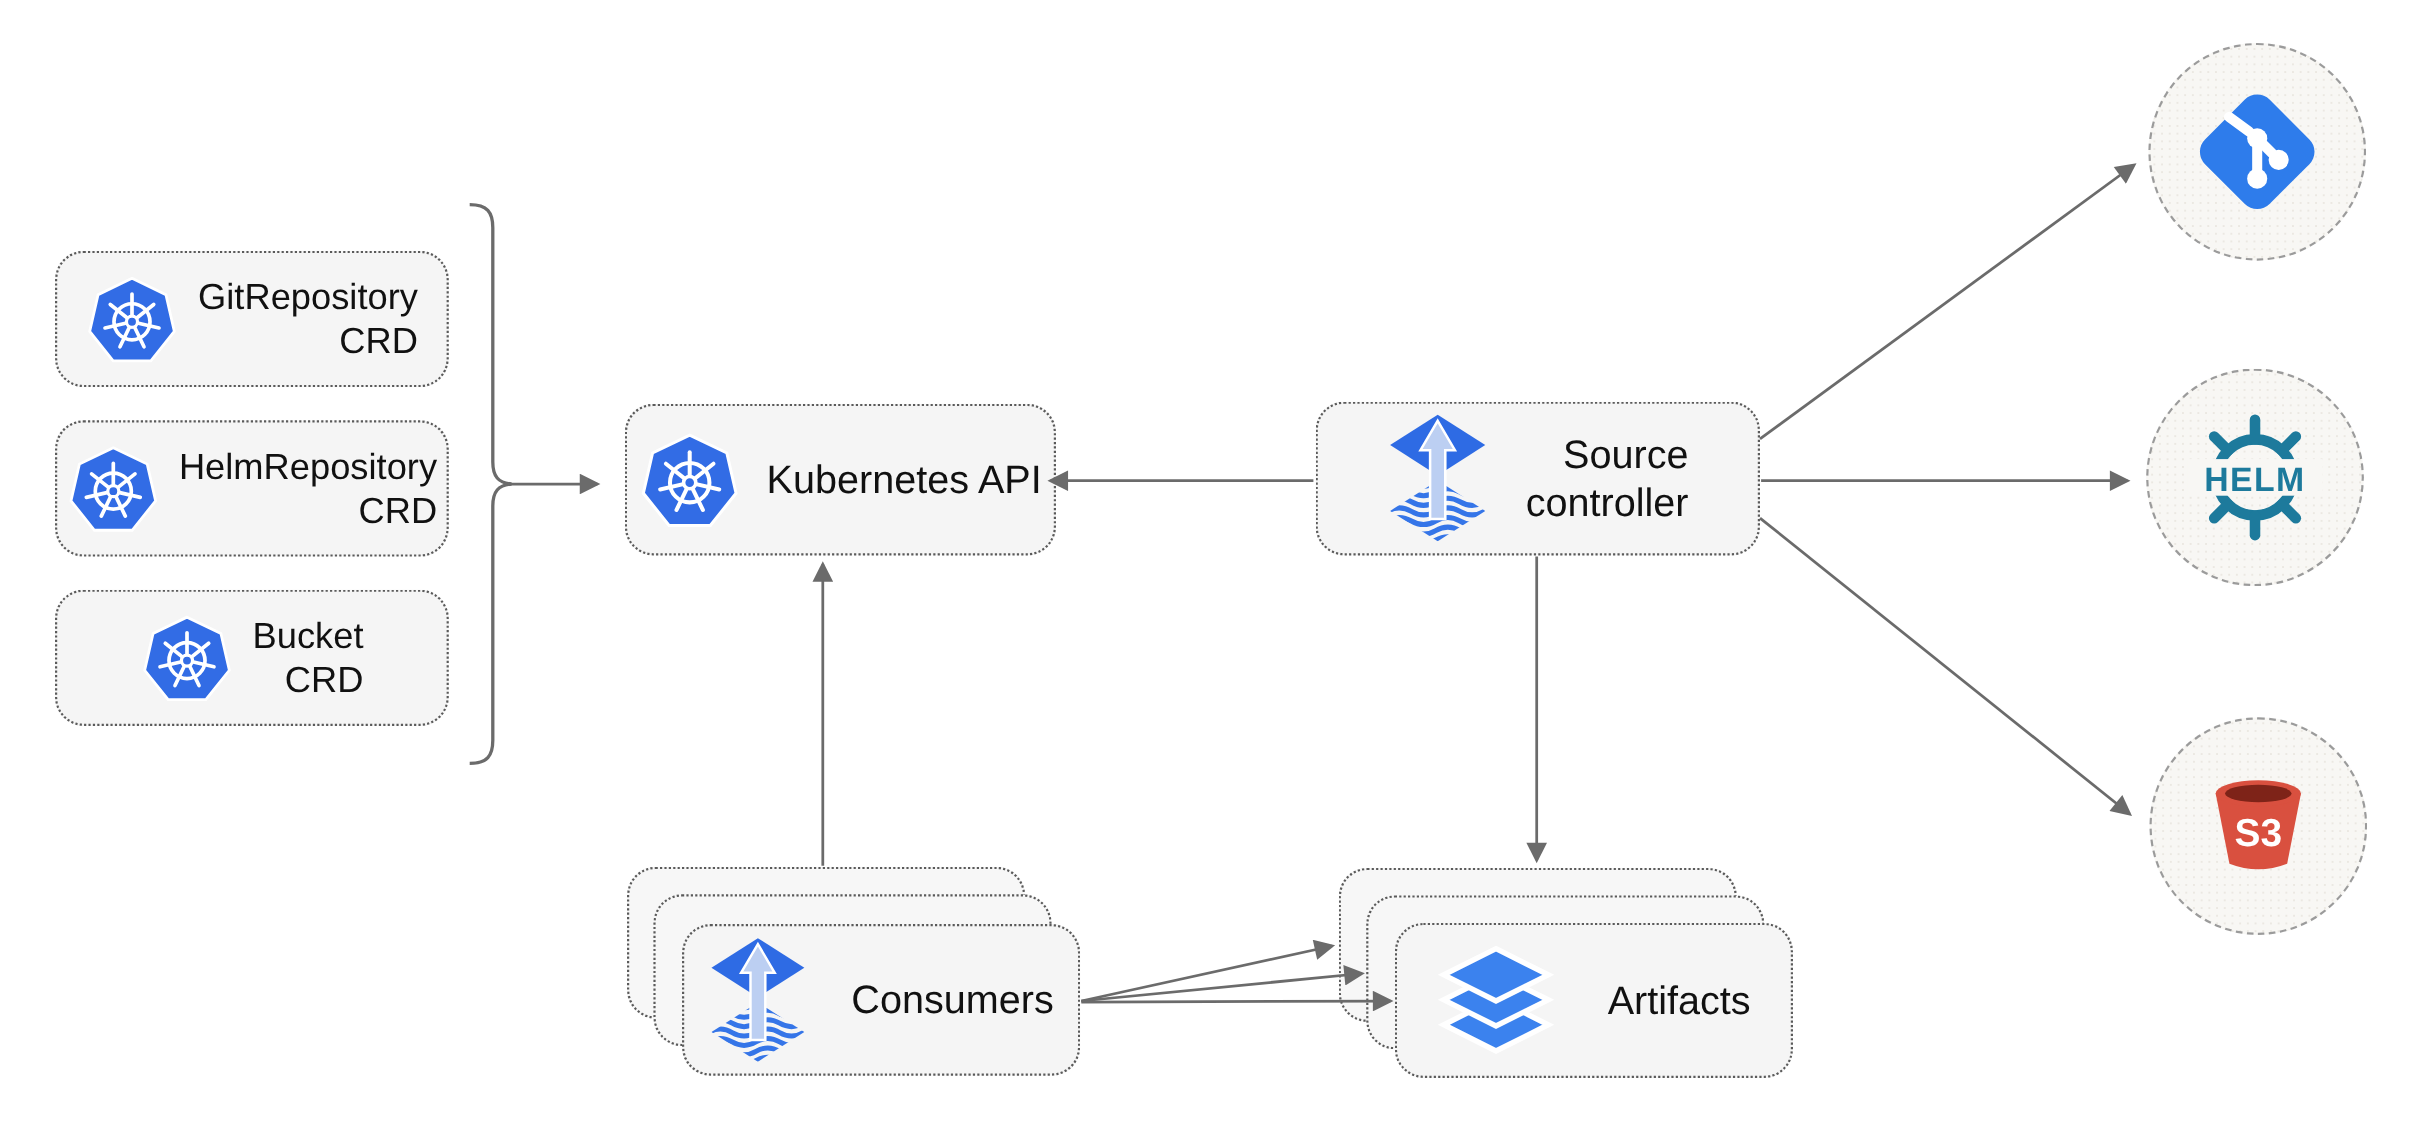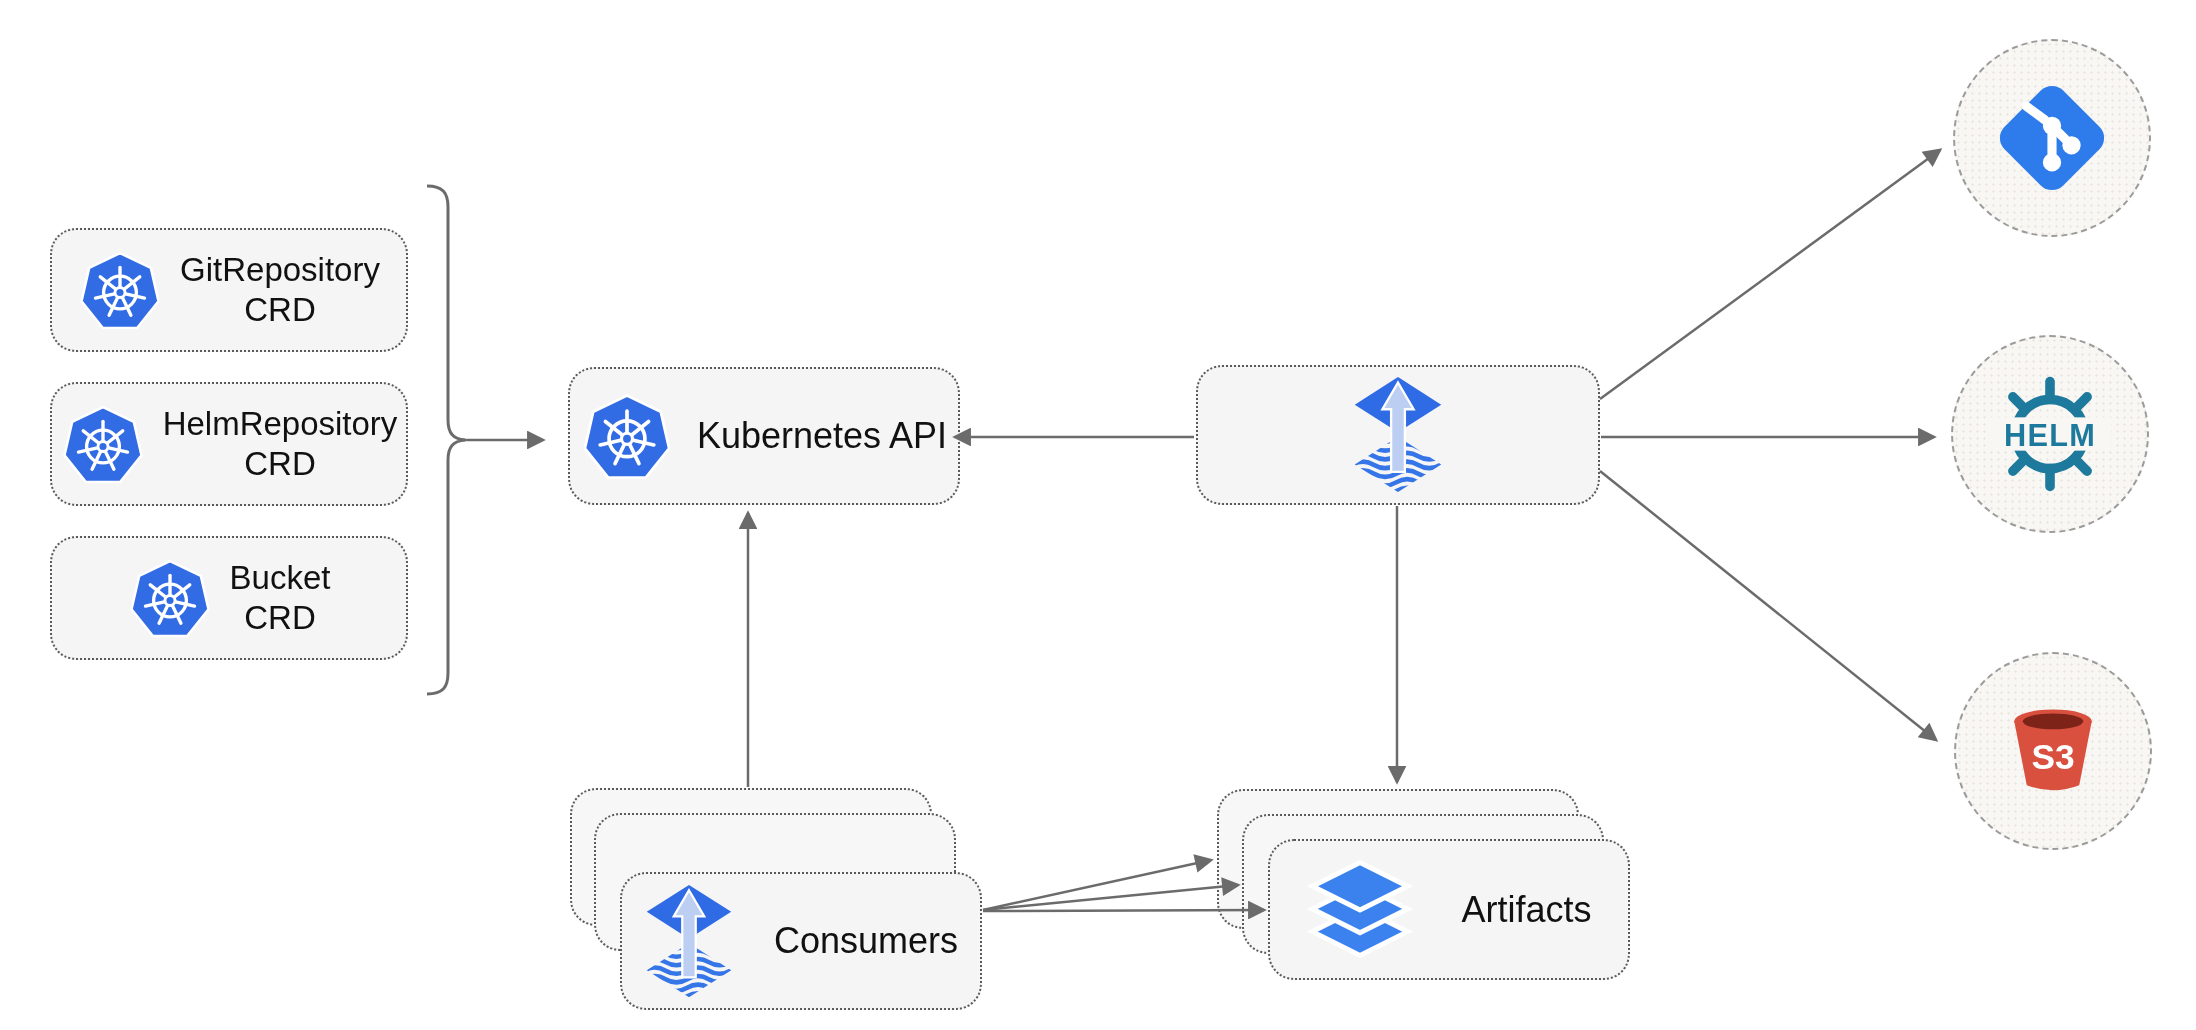--- a/index.html
+++ b/index.html
@@ -10,21 +10,21 @@
     --circle_bg:#f8f7f4; --circle_border:#9b9b9b; --text_color:#111111;
   }
   html,body{margin:0;padding:0;background:#ffffff;}
   .canvas{position:relative;width:2196px;height:1030px;background:#ffffff;overflow:hidden;
           font-family:"Liberation Sans",sans-serif;color:var(--text_color);}
   .box{position:absolute;background:var(--box_bg);border:2.4px dotted var(--box_border);
        border-radius:26px;box-sizing:border-box;display:flex;align-items:center;
        justify-content:center;gap:22px;}
   .ghost{position:absolute;background:#f7f7f7;border:2.4px dotted var(--box_border);
        border-radius:26px;box-sizing:border-box;}
-  .lbl{font-size:33px;line-height:1.22;text-align:center;color:var(--text_color);}
+  .lbl{font-size:33px;line-height:1.22;text-align:right;color:var(--text_color);}
   .lbl.big{font-size:36px;}
   .circle{position:absolute;width:198px;height:198px;border-radius:50%;
        border:2.6px dashed var(--circle_border);box-sizing:border-box;
        background-color:var(--circle_bg);
        background-image:radial-gradient(circle,#ebe8e2 1.1px,transparent 1.1px);
        background-size:7px 7px;display:flex;align-items:center;justify-content:center;}
   svg.connectors{position:absolute;left:0;top:0;z-index:10;pointer-events:none;}
   .connectors .ln{stroke:var(--line_gray);stroke-width:2.5;fill:none;}
   .connectors .br{stroke:var(--line_gray);stroke-width:3;fill:none;}
   .ah{fill:var(--line_gray);}
@@ -157,23 +157,27 @@
     <svg width="92" height="92">
         <use href="#sym-k8s"></use>
       </svg>
     <div class="lbl big">Kubernetes API</div>
   </div>
 
   <div class="box" style="left:1196px;top:365px;width:404px;height:140px;gap:34px">
     <svg width="92" height="118">
         <use href="#sym-flux"></use>
       </svg>
-  </div>
-
-  <div class="box" style="left:620px;top:872px;width:362px;height:138px;gap:40px">
+    <div class="lbl big">
+      <span>Source</span><br>
+      <span>controller</span>
+    </div>
+  </div>
+
+  <div class="box" style="left:620px;top:840px;width:362px;height:138px;gap:40px">
     <svg width="90" height="115">
         <use href="#sym-flux"></use>
       </svg>
     <div class="lbl big">Consumers</div>
   </div>
 
   <div class="box" style="left:1268px;top:839px;width:362px;height:141px;gap:47px">
     <svg width="108" height="100">
         <use href="#sym-layers"></use>
       </svg>

